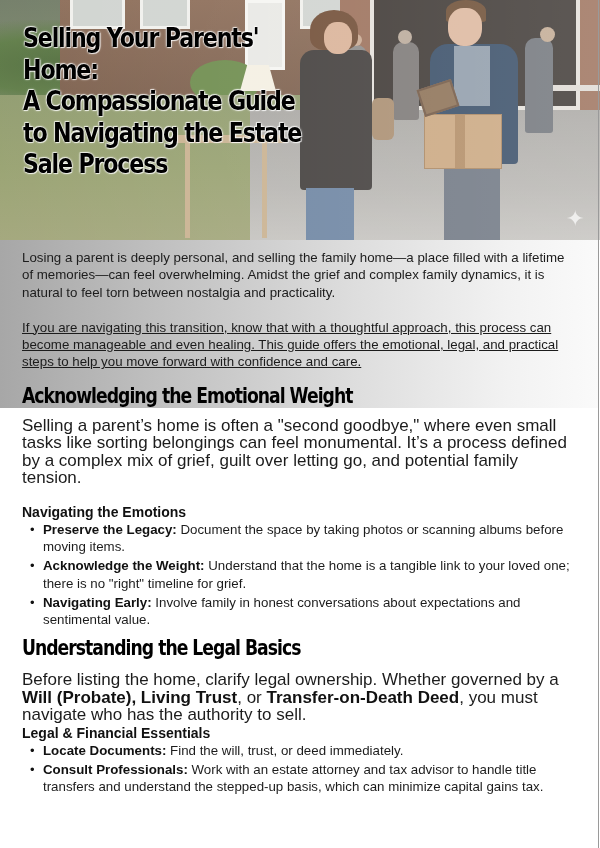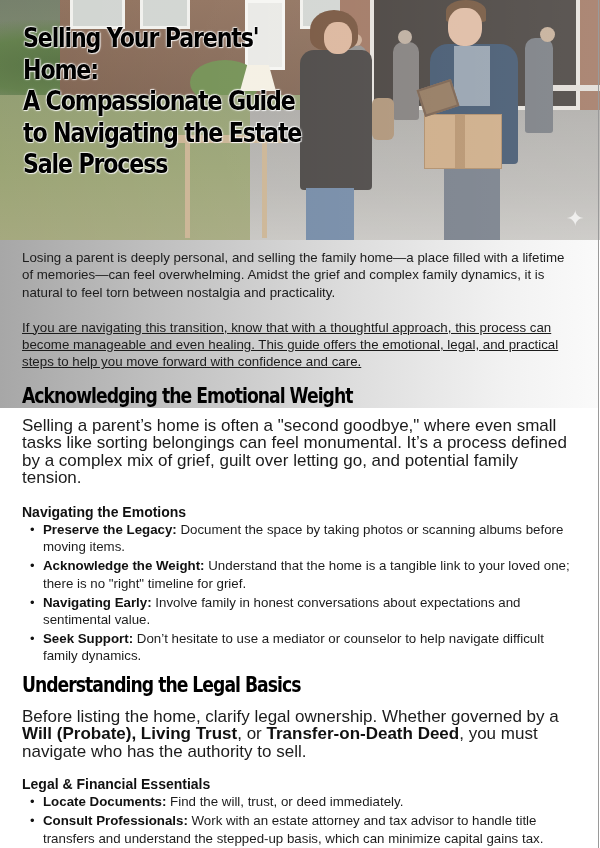--- a/index.html
+++ b/index.html
@@ -137,27 +137,26 @@
 <main class="content">
 
   <section>
     <h2 class="section">Acknowledging the Emotional Weight</h2>
     <p class="para" style="margin-top:7px;">Selling a parent’s home is often a "second goodbye," where even small tasks like sorting belongings can feel monumental. It’s a process defined by a complex mix of grief, guilt over letting go, and potential family tension.</p>
     <p class="subhead" style="margin-top:17px;">Navigating the Emotions</p>
     <ul class="bullets">
       <li><b>Preserve the Legacy:</b><span> Document the space by taking photos or scanning albums before moving items.</span></li>
       <li><b>Acknowledge the Weight:</b><span> Understand that the home is a tangible link to your loved one; there is no "right" timeline for grief.</span></li>
       <li><b>Navigating Early:</b><span> Involve family in honest conversations about expectations and sentimental value.</span></li>
-      <li><b>Seek Support:</b><span> Don’t hesitate to use a mediator or counselor to help navigate difficult family dynamics.</span></li>
     </ul>
   </section>
 
   <section style="margin-top:6px;">
     <h2 class="section">Understanding the Legal Basics</h2>
     <p class="para" style="margin-top:9px;"><span>Before listing the home, clarify legal ownership. Whether governed by a </span><b>Will (Probate), Living Trust</b><span>, or </span><b>Transfer-on-Death Deed</b><span>, you must navigate who has the authority to sell.</span></p>
-    <p class="subhead" style="margin-top:16px;">Legal &amp; Financial Essentials</p>
+    <p class="subhead" style="margin-top:1px;">Legal &amp; Financial Essentials</p>
     <ul class="bullets">
       <li><b>Locate Documents:</b><span> Find the will, trust, or deed immediately.</span></li>
       <li><b>Consult Professionals:</b><span> Work with an estate attorney and tax advisor to handle title transfers and understand the stepped-up basis, which can minimize capital gains tax.</span></li>
     </ul>
   </section>
 
 </main>
 
 </body></html>

